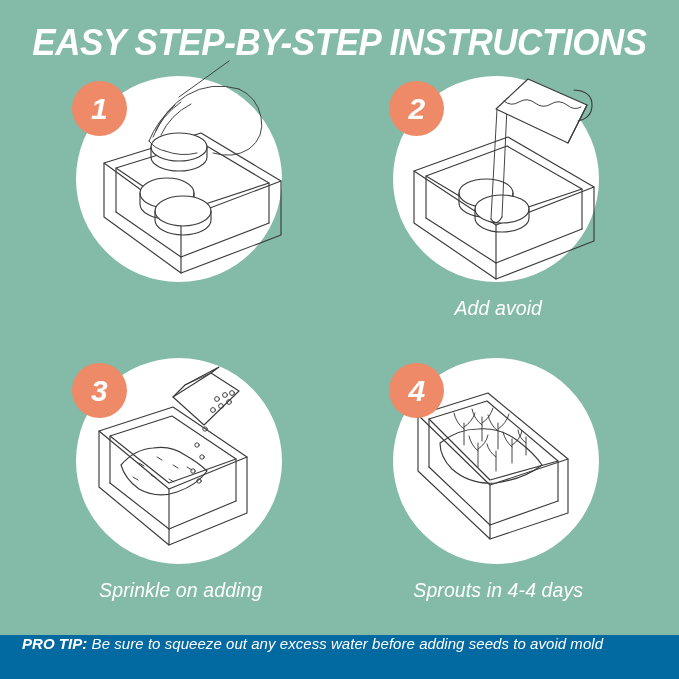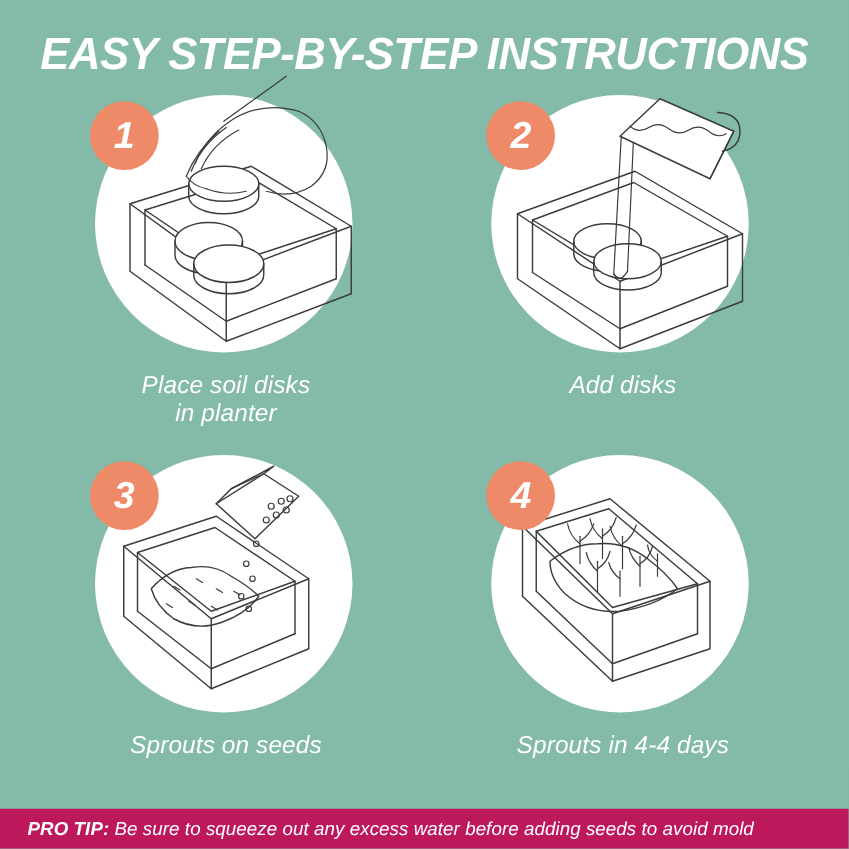--- a/index.html
+++ b/index.html
@@ -85,24 +85,24 @@
     line-height: 1.18;
     text-align: center;
     margin-top: 8px;
     font-weight: normal;
     letter-spacing: 0.1px;
     font-family: "Liberation Sans", sans-serif;
   }
   .caption .l2 { display: block; }
   .footer {
     flex: 0 0 auto;
-    height: 32px;
-    background: #be185d;
+    height: 44px;
+    background: #0369a1;
     display: flex;
-    align-items: center;
+    align-items: flex-start;
     padding-left: 22px;
     box-sizing: border-box;
   }
   .footer-text {
     color: #ffffff;
     font-size: 15px;
     letter-spacing: 0.05px;
     white-space: nowrap;
     font-family: "Liberation Sans", sans-serif;
   }
@@ -149,24 +149,20 @@
             <path class="line-thin" d="M100 64 Q109 44 130 33"></path>
             <path class="line-thin" d="M92 66 Q100 45 120 31"></path>
             <path class="line-thin" d="M88 70 Q96 50 114 34"></path>
             <path class="line-thin" d="M88 70 Q94 78 104 80"></path>
             <path class="line-thin" d="M104 80 Q120 86 136 82"></path>
             <path class="line-thin" d="M118 26 L168 -10"></path>
           </g>
         </svg>
         <div class="badge-num">1</div>
       </div>
-      <div class="caption">
-        <span>Place soil disks</span>
-        <span class="l2">in planter</span>
-      </div>
     </div>
 
     <div class="step">
       <div class="step-art">
         <svg viewBox="0 0 240 218" xmlns="http://www.w3.org/2000/svg">
           <circle class="disc" cx="118" cy="108" r="103"></circle>
           <g>
 
             <path class="line" d="M36 100 L130 66 L216 116 L118 154 Z"></path>
             <path class="line" d="M48 105 L129 75 L204 118 L118 147 Z"></path>
@@ -188,21 +184,21 @@
 
             <path class="line fillwhite" d="M118 38 L150 8 L209 34 L190 72 Z"></path>
             <path class="line-thin" d="M126 30 Q133 36 141 31 Q149 26 157 32 Q165 38 173 33 Q181 28 189 34 Q196 40 203 36"></path>
             <path class="line" d="M196 19 Q214 20 214 34 Q214 47 200 50"></path>
             <path class="line" d="M190 72 L209 34"></path>
           </g>
         </svg>
         <div class="badge-num">2</div>
       </div>
       <div class="caption">
-        <span>Add disks</span>
+        <span>Add avoid</span>
         <span class="l2"></span>
       </div>
     </div>
 
     <div class="step">
       <div class="step-art">
         <svg viewBox="0 0 240 218" xmlns="http://www.w3.org/2000/svg">
           <circle class="disc" cx="118" cy="108" r="103"></circle>
           <g>
 
@@ -237,21 +233,21 @@
             <circle class="line-thin" cx="144" cy="76" r="2.2"></circle>
             <circle class="line-thin" cx="136" cy="92" r="2.2"></circle>
             <circle class="line-thin" cx="141" cy="104" r="2.2"></circle>
             <circle class="line-thin" cx="132" cy="118" r="2.2"></circle>
             <circle class="line-thin" cx="138" cy="128" r="2.2"></circle>
           </g>
         </svg>
         <div class="badge-num">3</div>
       </div>
       <div class="caption">
-        <span>Sprouts on seeds</span>
+        <span>Sprinkle on adding</span>
         <span class="l2"></span>
       </div>
     </div>
 
     <div class="step">
       <div class="step-art">
         <svg viewBox="0 0 240 218" xmlns="http://www.w3.org/2000/svg">
           <circle class="disc" cx="118" cy="108" r="103"></circle>
           <g>
 

